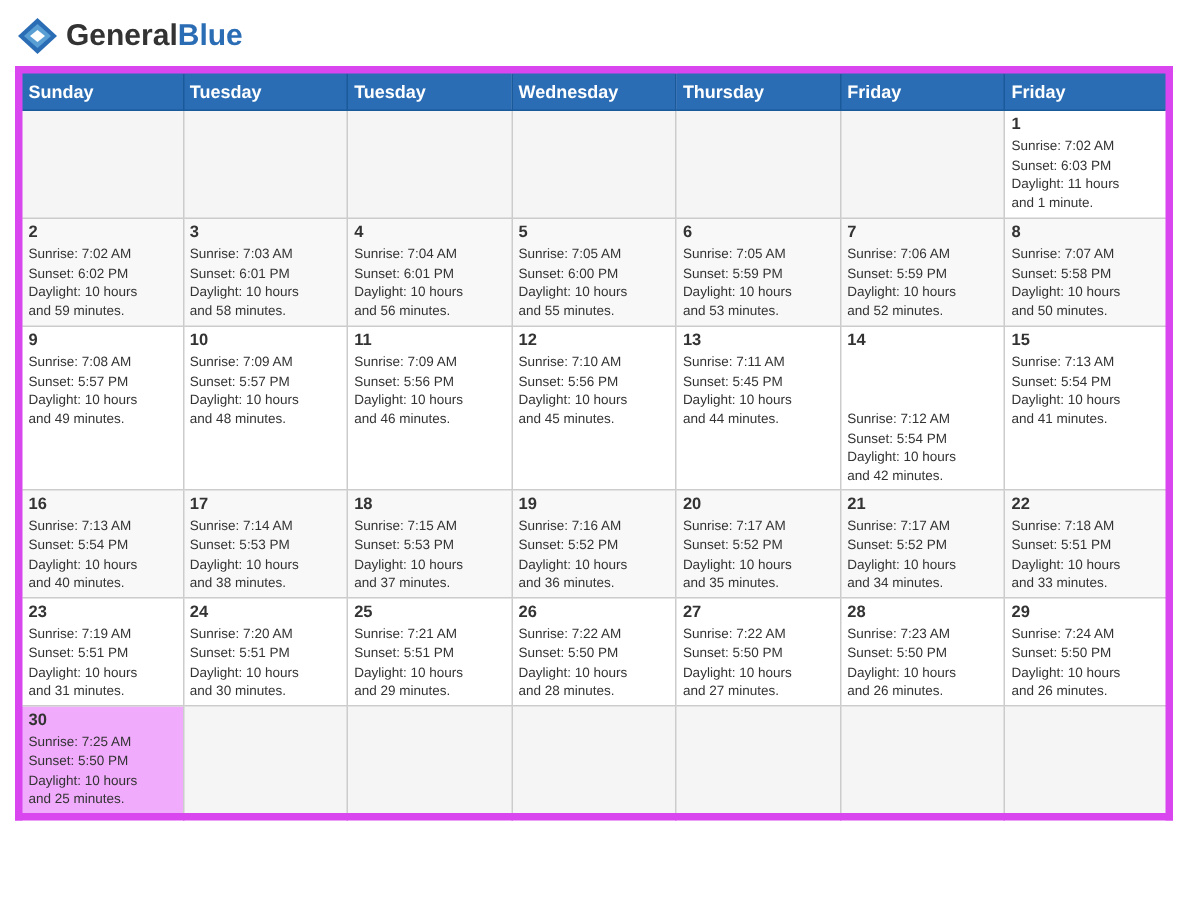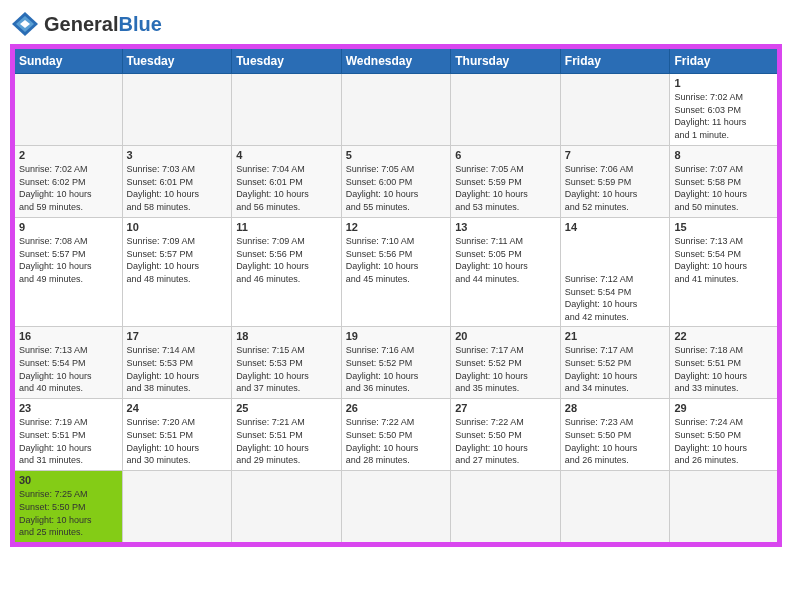--- a/index.html
+++ b/index.html
@@ -220,21 +220,21 @@
           <td>
             <div class="day-number">12</div>
             <div class="day-info" style="white-space: pre-line;">Sunrise: 7:10 AM
 Sunset: 5:56 PM
 Daylight: 10 hours
 and 45 minutes.</div>
           </td>
           <td>
             <div class="day-number">13</div>
             <div class="day-info" style="white-space: pre-line;">Sunrise: 7:11 AM
-Sunset: 5:05 PM
+Sunset: 5:45 PM
 Daylight: 10 hours
 and 44 minutes.</div>
           </td>
           <td>
             <div class="day-number">14</div>
             <div class="day-info" style="white-space: pre-line; margin-top: 40px;">Sunrise: 7:12 AM
 Sunset: 5:54 PM
 Daylight: 10 hours
 and 42 minutes.</div>
           </td>
@@ -342,21 +342,21 @@
           </td>
           <td>
             <div class="day-number">29</div>
             <div class="day-info" style="white-space: pre-line;">Sunrise: 7:24 AM
 Sunset: 5:50 PM
 Daylight: 10 hours
 and 26 minutes.</div>
           </td>
         </tr>
         <tr>
-          <td style="background: #84cc16;">
+          <td style="background: #f0abfc;">
             <div class="day-number">30</div>
             <div class="day-info" style="white-space: pre-line;">Sunrise: 7:25 AM
 Sunset: 5:50 PM
 Daylight: 10 hours
 and 25 minutes.</div>
           </td>
           <td class="empty" style="background: rgb(240, 240, 240);"></td>
           <td class="empty" style="background: rgb(240, 240, 240);"></td>
           <td class="empty" style="background: rgb(240, 240, 240);"></td>
           <td class="empty" style="background: rgb(240, 240, 240);"></td>

